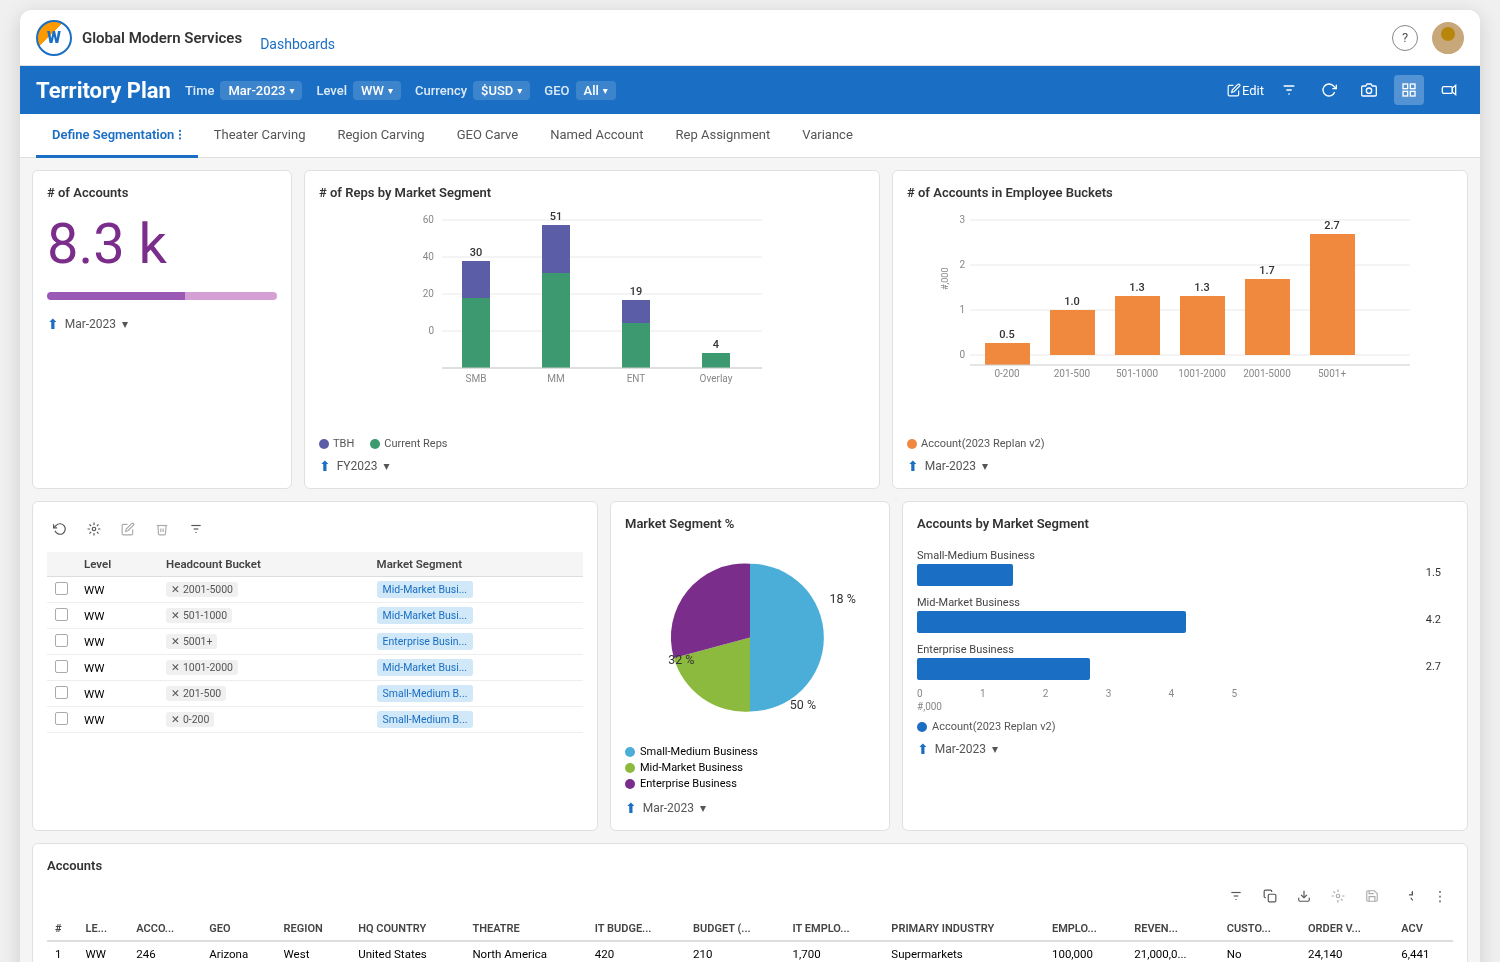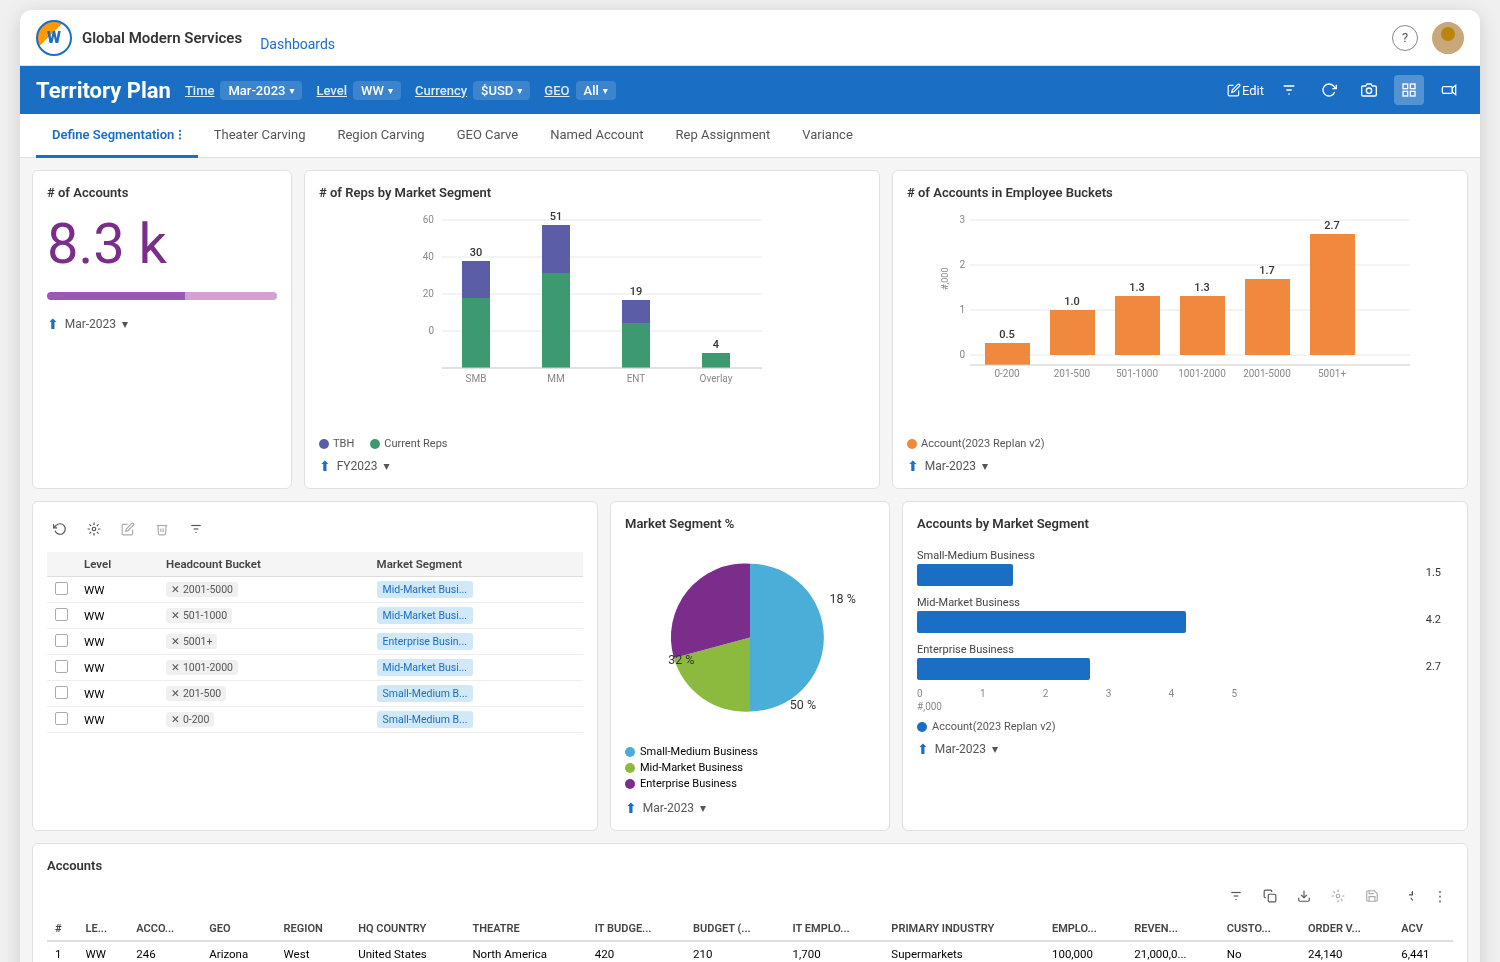--- a/index.html
+++ b/index.html
@@ -14,21 +14,21 @@
     .company-name { font-weight: 600; color: #333; font-size: 15px; }
     .dashboards-link { color: #1a6fc4; font-size: 14px; margin-left: 8px; cursor: pointer; text-decoration: none; margin-top: 12px; }
     .nav-right { margin-left: auto; display: flex; align-items: center; gap: 14px; }
     .help-icon { width: 26px; height: 26px; border-radius: 50%; border: 1.5px solid #888; display: flex; align-items: center; justify-content: center; color: #555; font-size: 13px; cursor: pointer; }
     .avatar { width: 32px; height: 32px; border-radius: 50%; background: #c8a87a; overflow: hidden; }
     
     
     .header-bar { background: #1a6fc4; padding: 0 16px; height: 48px; display: flex; align-items: center; gap: 14px; color: #fff; }
     .page-title { font-size: 22px; font-weight: 700; color: #fff; }
     .filter-group { display: flex; align-items: center; gap: 6px; font-size: 13px; color: rgba(255,255,255,0.85); }
-    .filter-label { font-weight: 500; text-decoration: underline; }
+    .filter-label { font-weight: 500; }
     .filter-value { background: rgba(255,255,255,0.15); border-radius: 4px; padding: 2px 8px; display: flex; align-items: center; gap: 4px; cursor: pointer; color: #fff; font-weight: 500; }
     .filter-value .chevron { font-size: 10px; }
     .header-actions { margin-left: auto; display: flex; align-items: center; gap: 10px; color: #fff; }
     .header-btn { display: flex; align-items: center; gap: 1px; cursor: pointer; font-size: 13px; color: #fff; }
     .icon-btn { width: 30px; height: 30px; display: flex; align-items: center; justify-content: center; border-radius: 4px; cursor: pointer; color: #fff; font-size: 16px; }
     .icon-btn.active { background: rgba(255,255,255,0.25); }
     
     
     .tab-bar { display: flex; align-items: center; padding: 0 16px; border-bottom: 1px solid #e0e0e0; background: #fff; height: 44px; gap: 0; }
     .tab { padding: 0 16px; height: 44px; display: flex; align-items: center; font-size: 13px; color: #555; cursor: pointer; border-bottom: 3px solid transparent; white-space: nowrap; }

